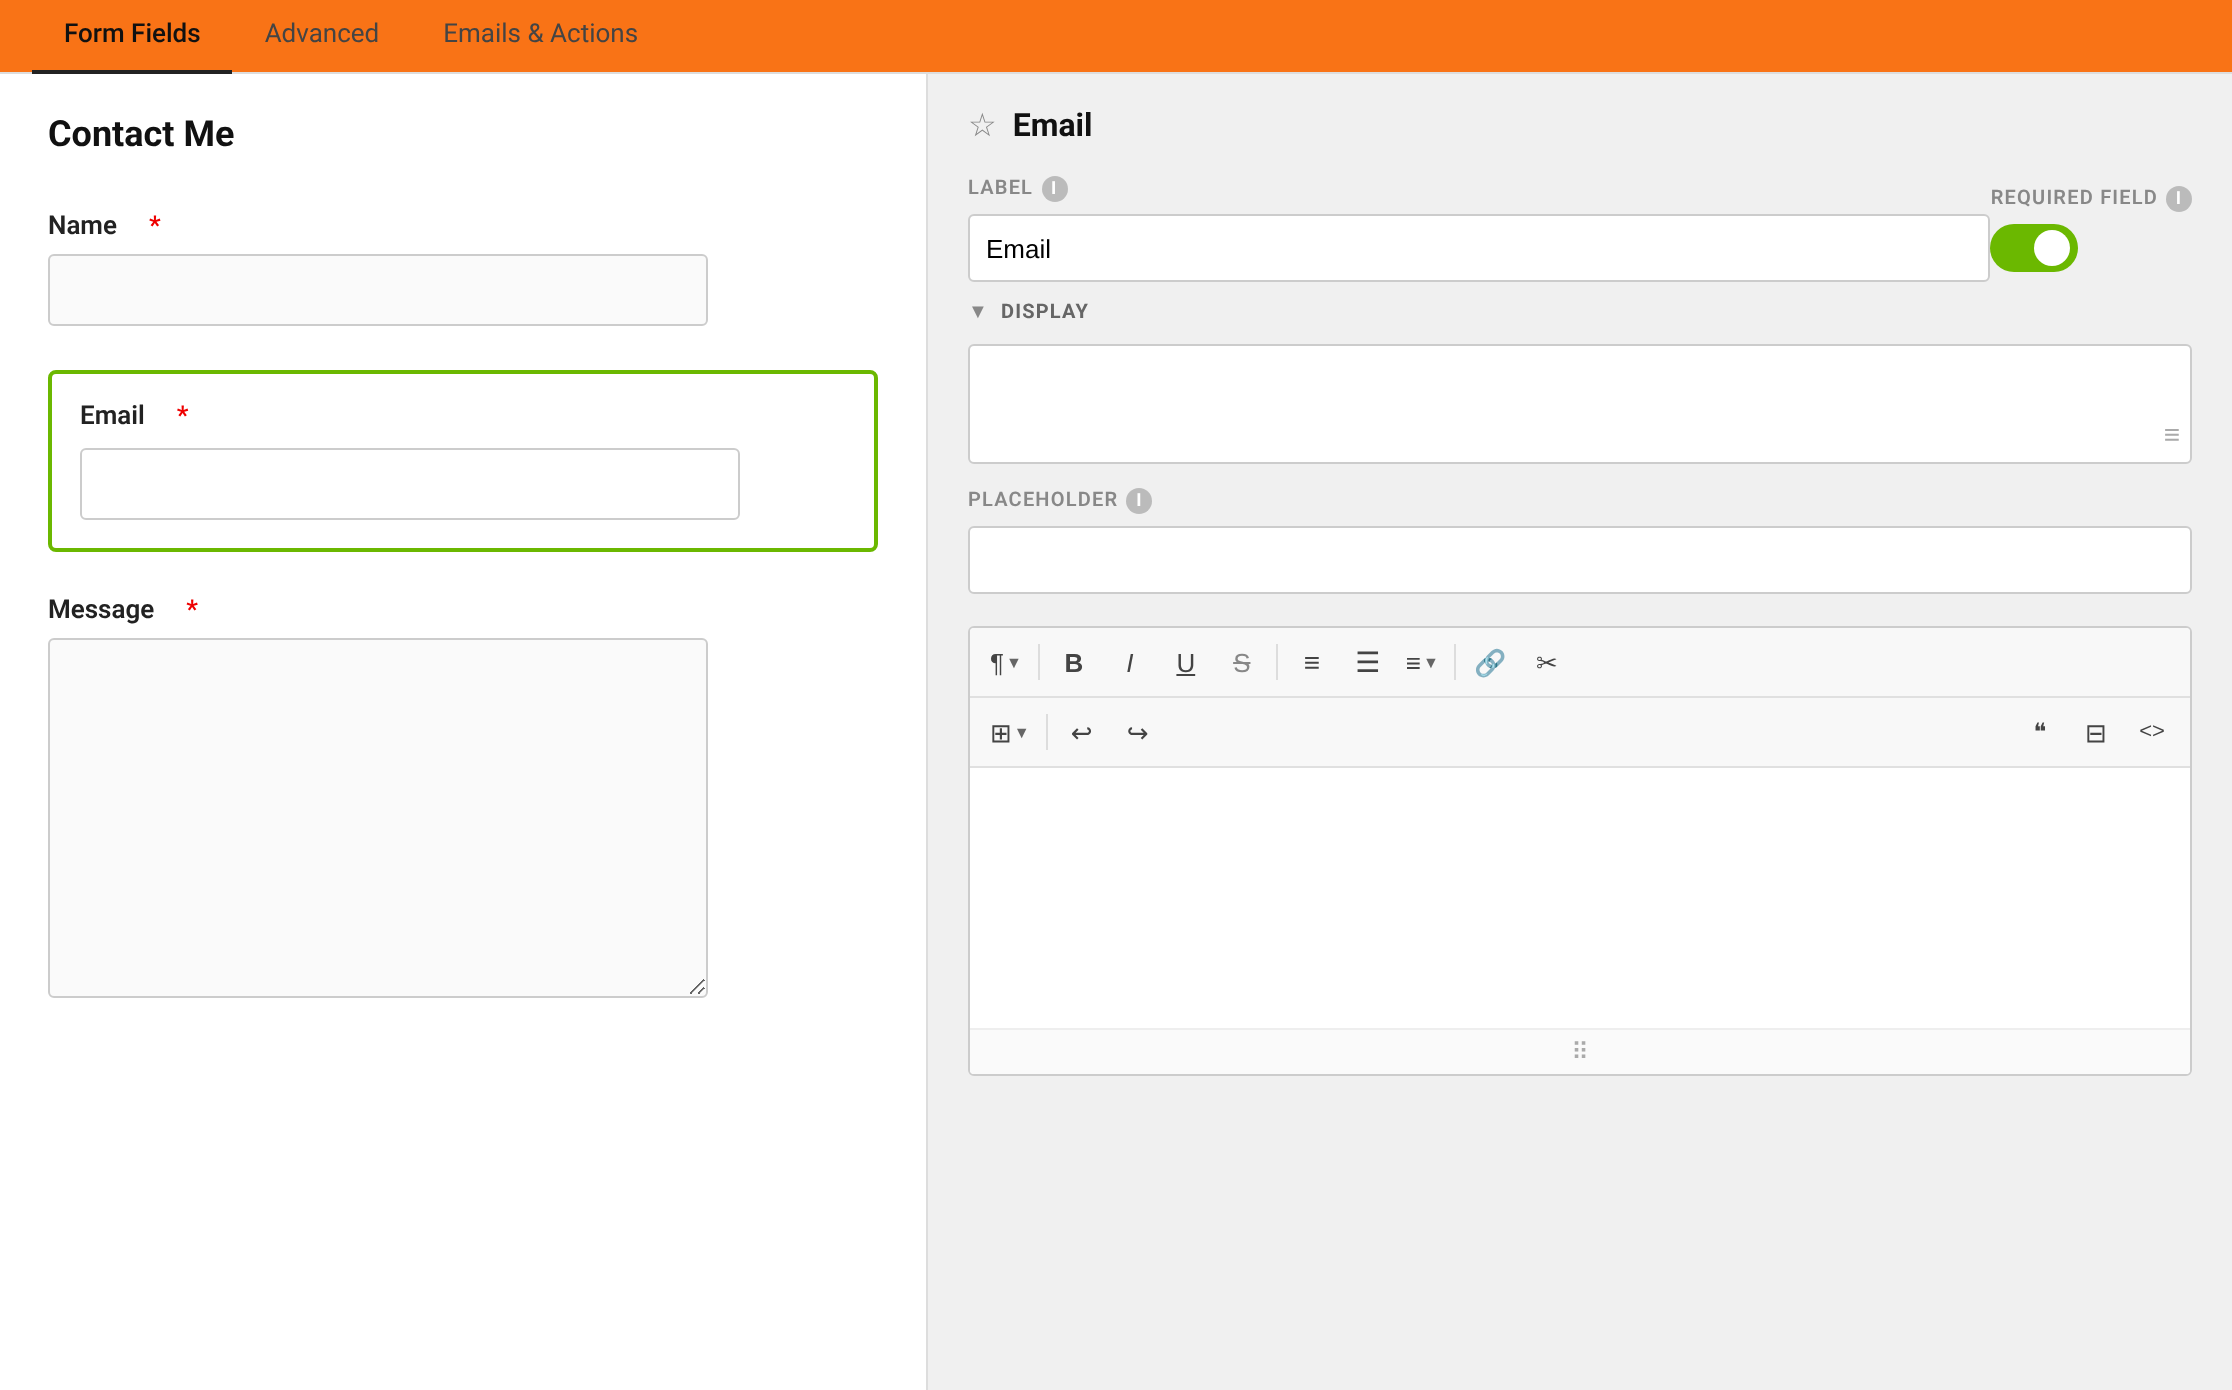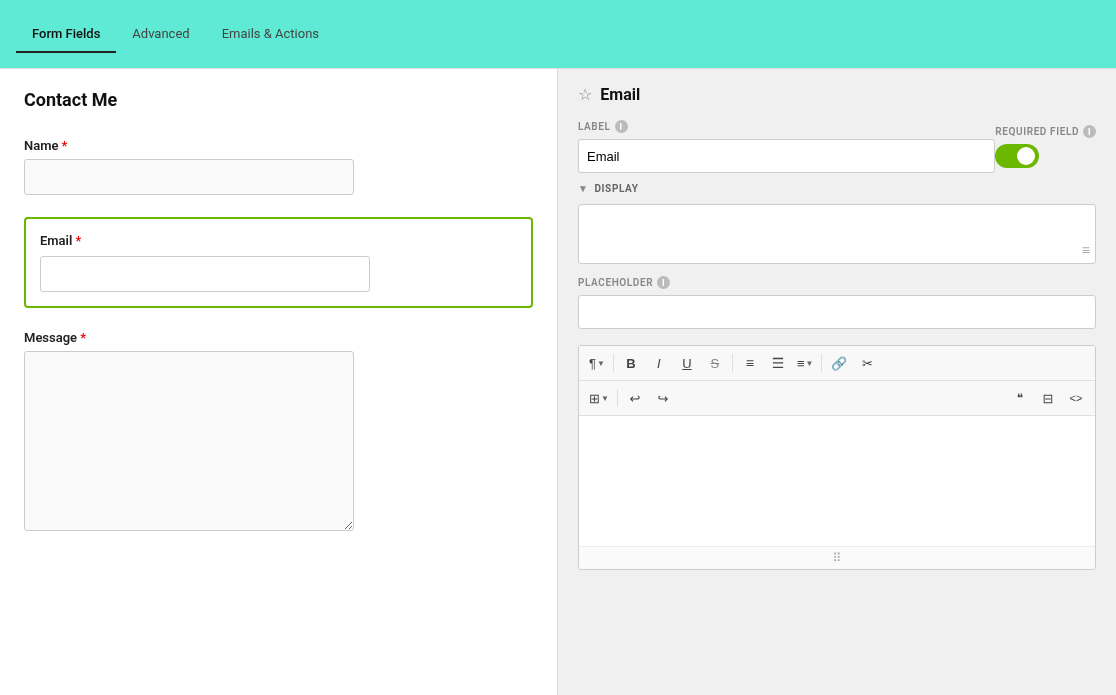--- a/index.html
+++ b/index.html
@@ -11,22 +11,22 @@
       flex-direction: column;
       width: 1116px;
       height: 695px;
       overflow: hidden;
     }
 
     
     .tab-bar {
       display: flex;
       border-bottom: 1px solid #ddd;
-      background: #5eead4;
-      padding: 16px 16px;
+      background: #f97316;
+      padding: 0 16px;
       flex-shrink: 0;
       align-items: flex-end;
     }
     .tab {
       padding: 10px 16px;
       cursor: pointer;
       font-size: 13px;
       color: #444;
       border-bottom: 2px solid transparent;
       margin-bottom: -1px;
@@ -39,21 +39,21 @@
 
     
     .main-layout {
       display: flex;
       flex: 1;
       overflow: hidden;
     }
 
     
     .left-panel {
-      width: 558px;
+      width: 464px;
       background: #fff;
       border-right: 1px solid #ddd;
       padding: 20px 24px;
       overflow-y: auto;
       flex-shrink: 0;
     }
     .form-title {
       font-size: 18px;
       font-weight: 700;
       color: #111;
@@ -63,21 +63,21 @@
     .form-field-group {
       margin-bottom: 22px;
     }
     .field-label {
       font-size: 13px;
       font-weight: 600;
       color: #222;
       margin-bottom: 6px;
       display: flex;
       align-items: center;
-      gap: 3px;
+      gap: 16px;
     }
     .field-label .required {
       color: #e00;
       font-size: 13px;
     }
     .field-input {
       width: 330px;
       height: 36px;
       border: 1px solid #ccc;
       border-radius: 3px;

